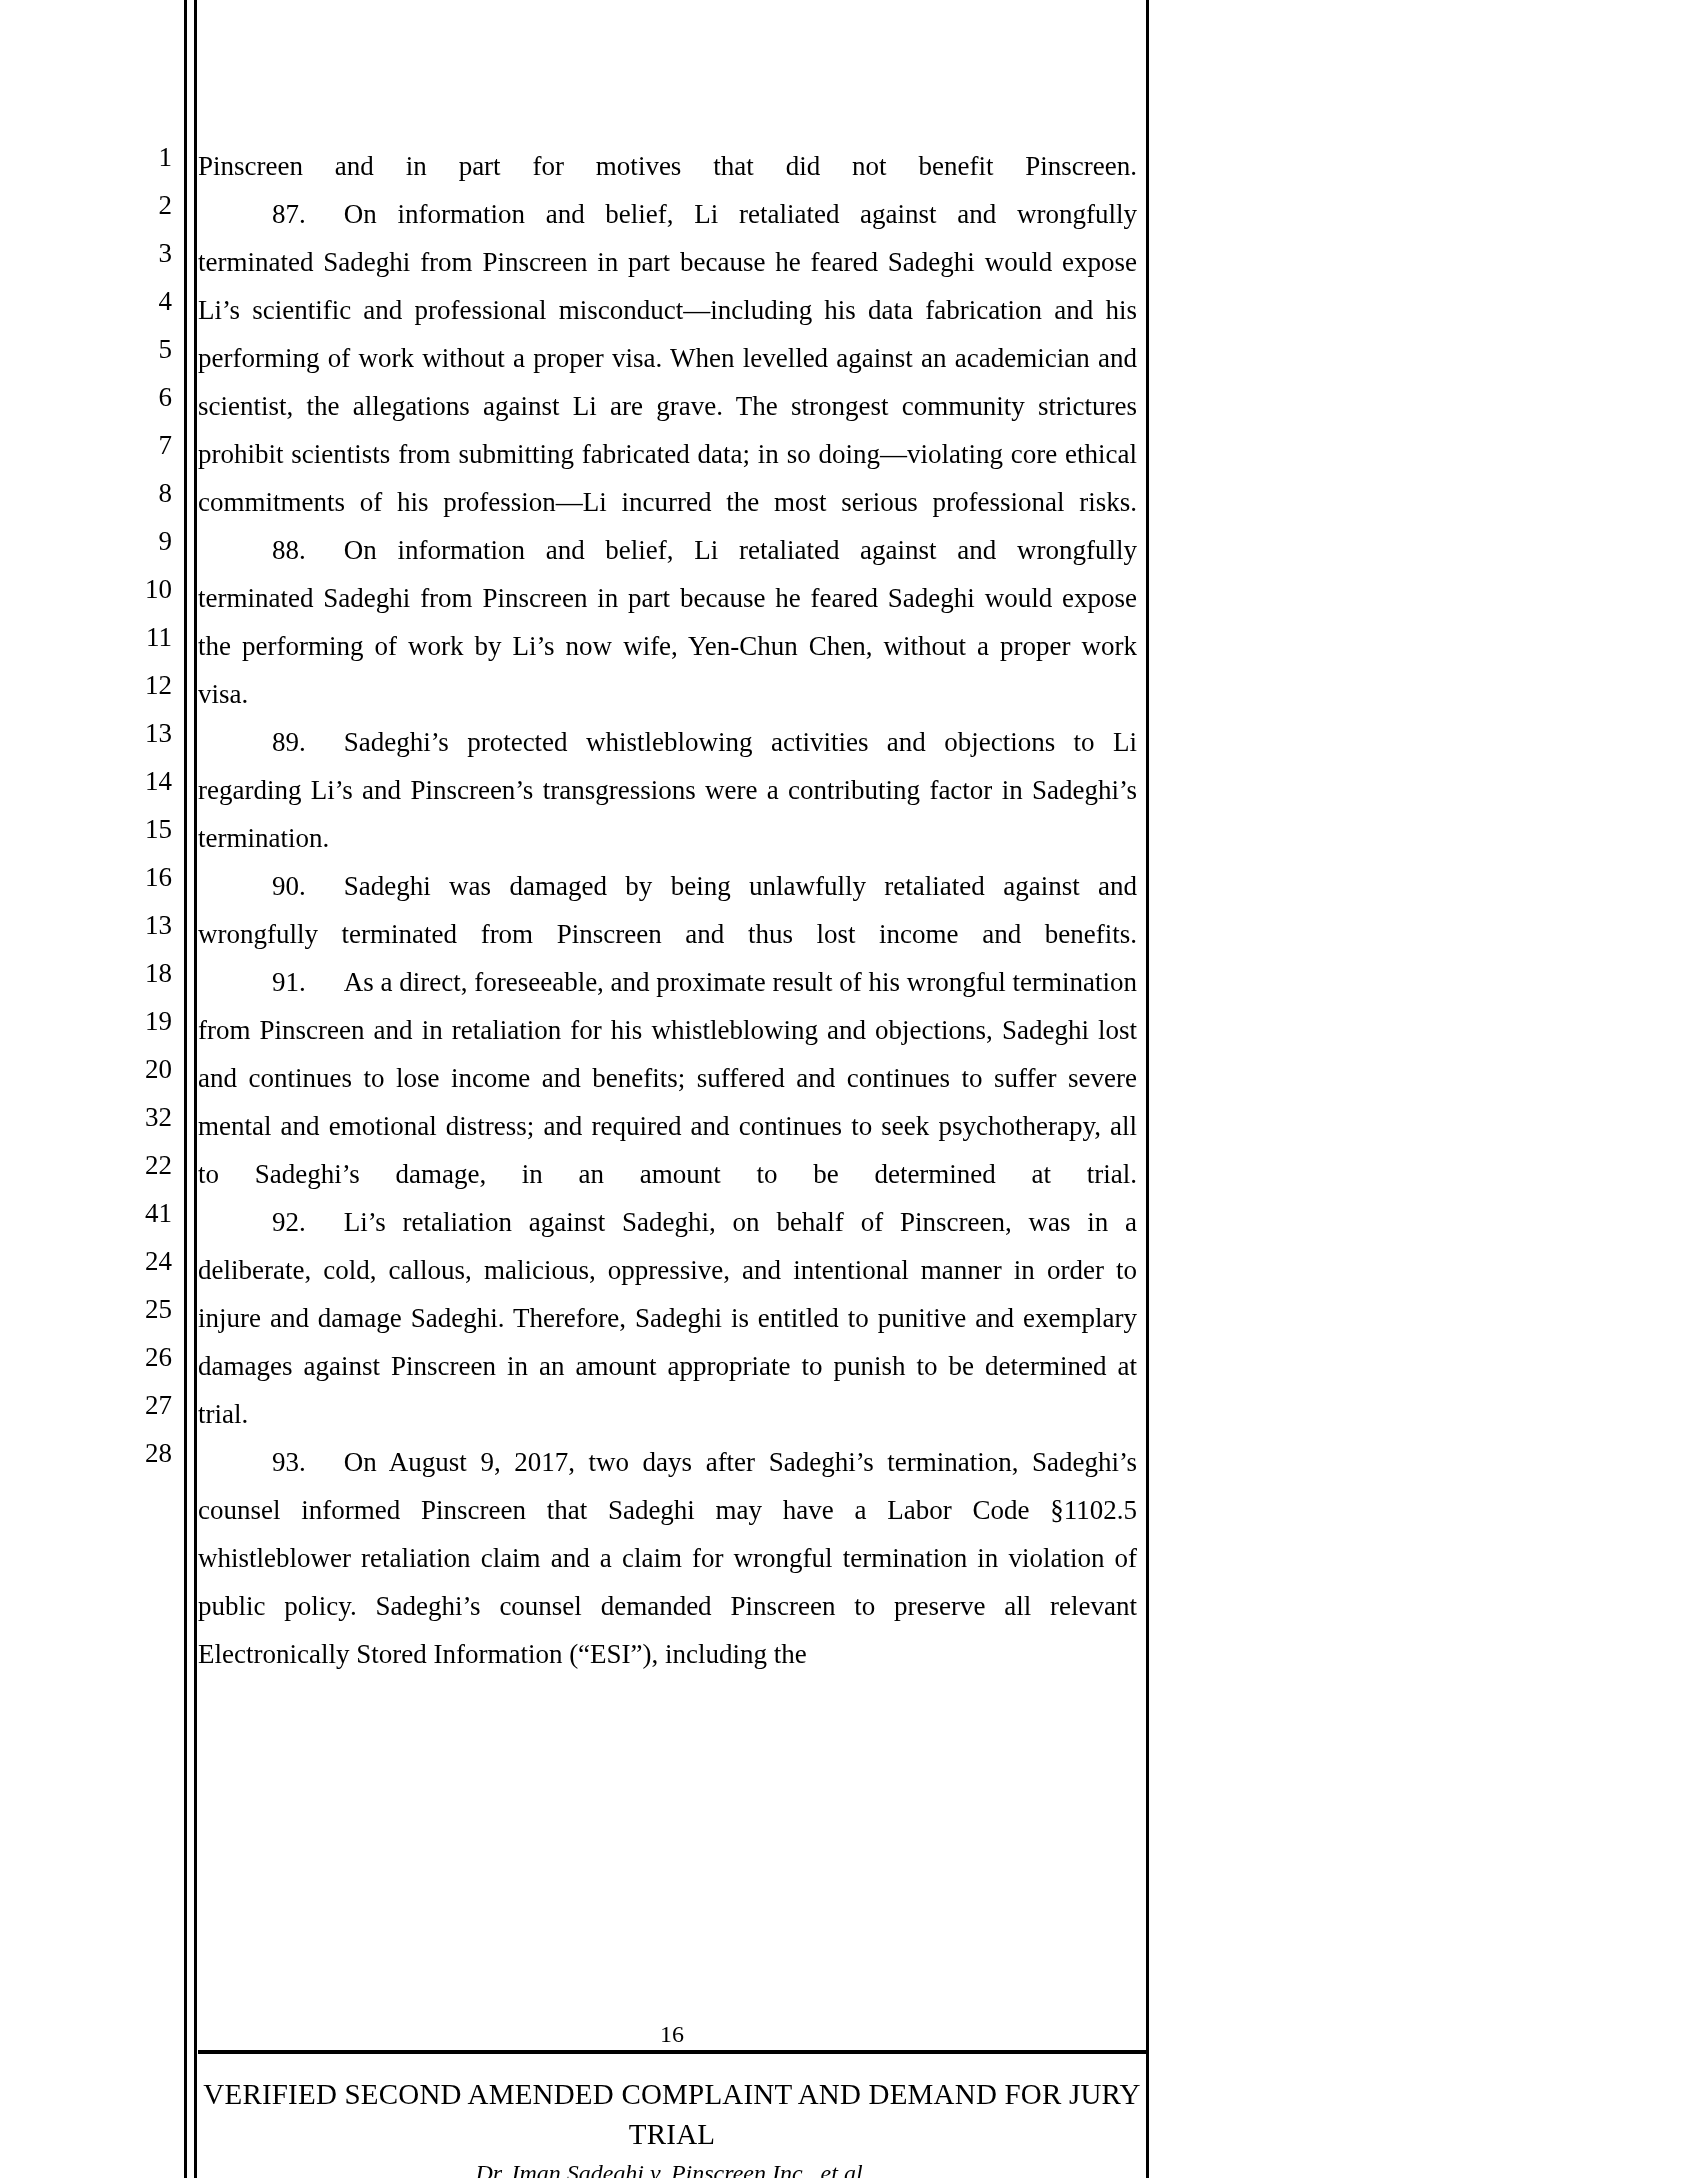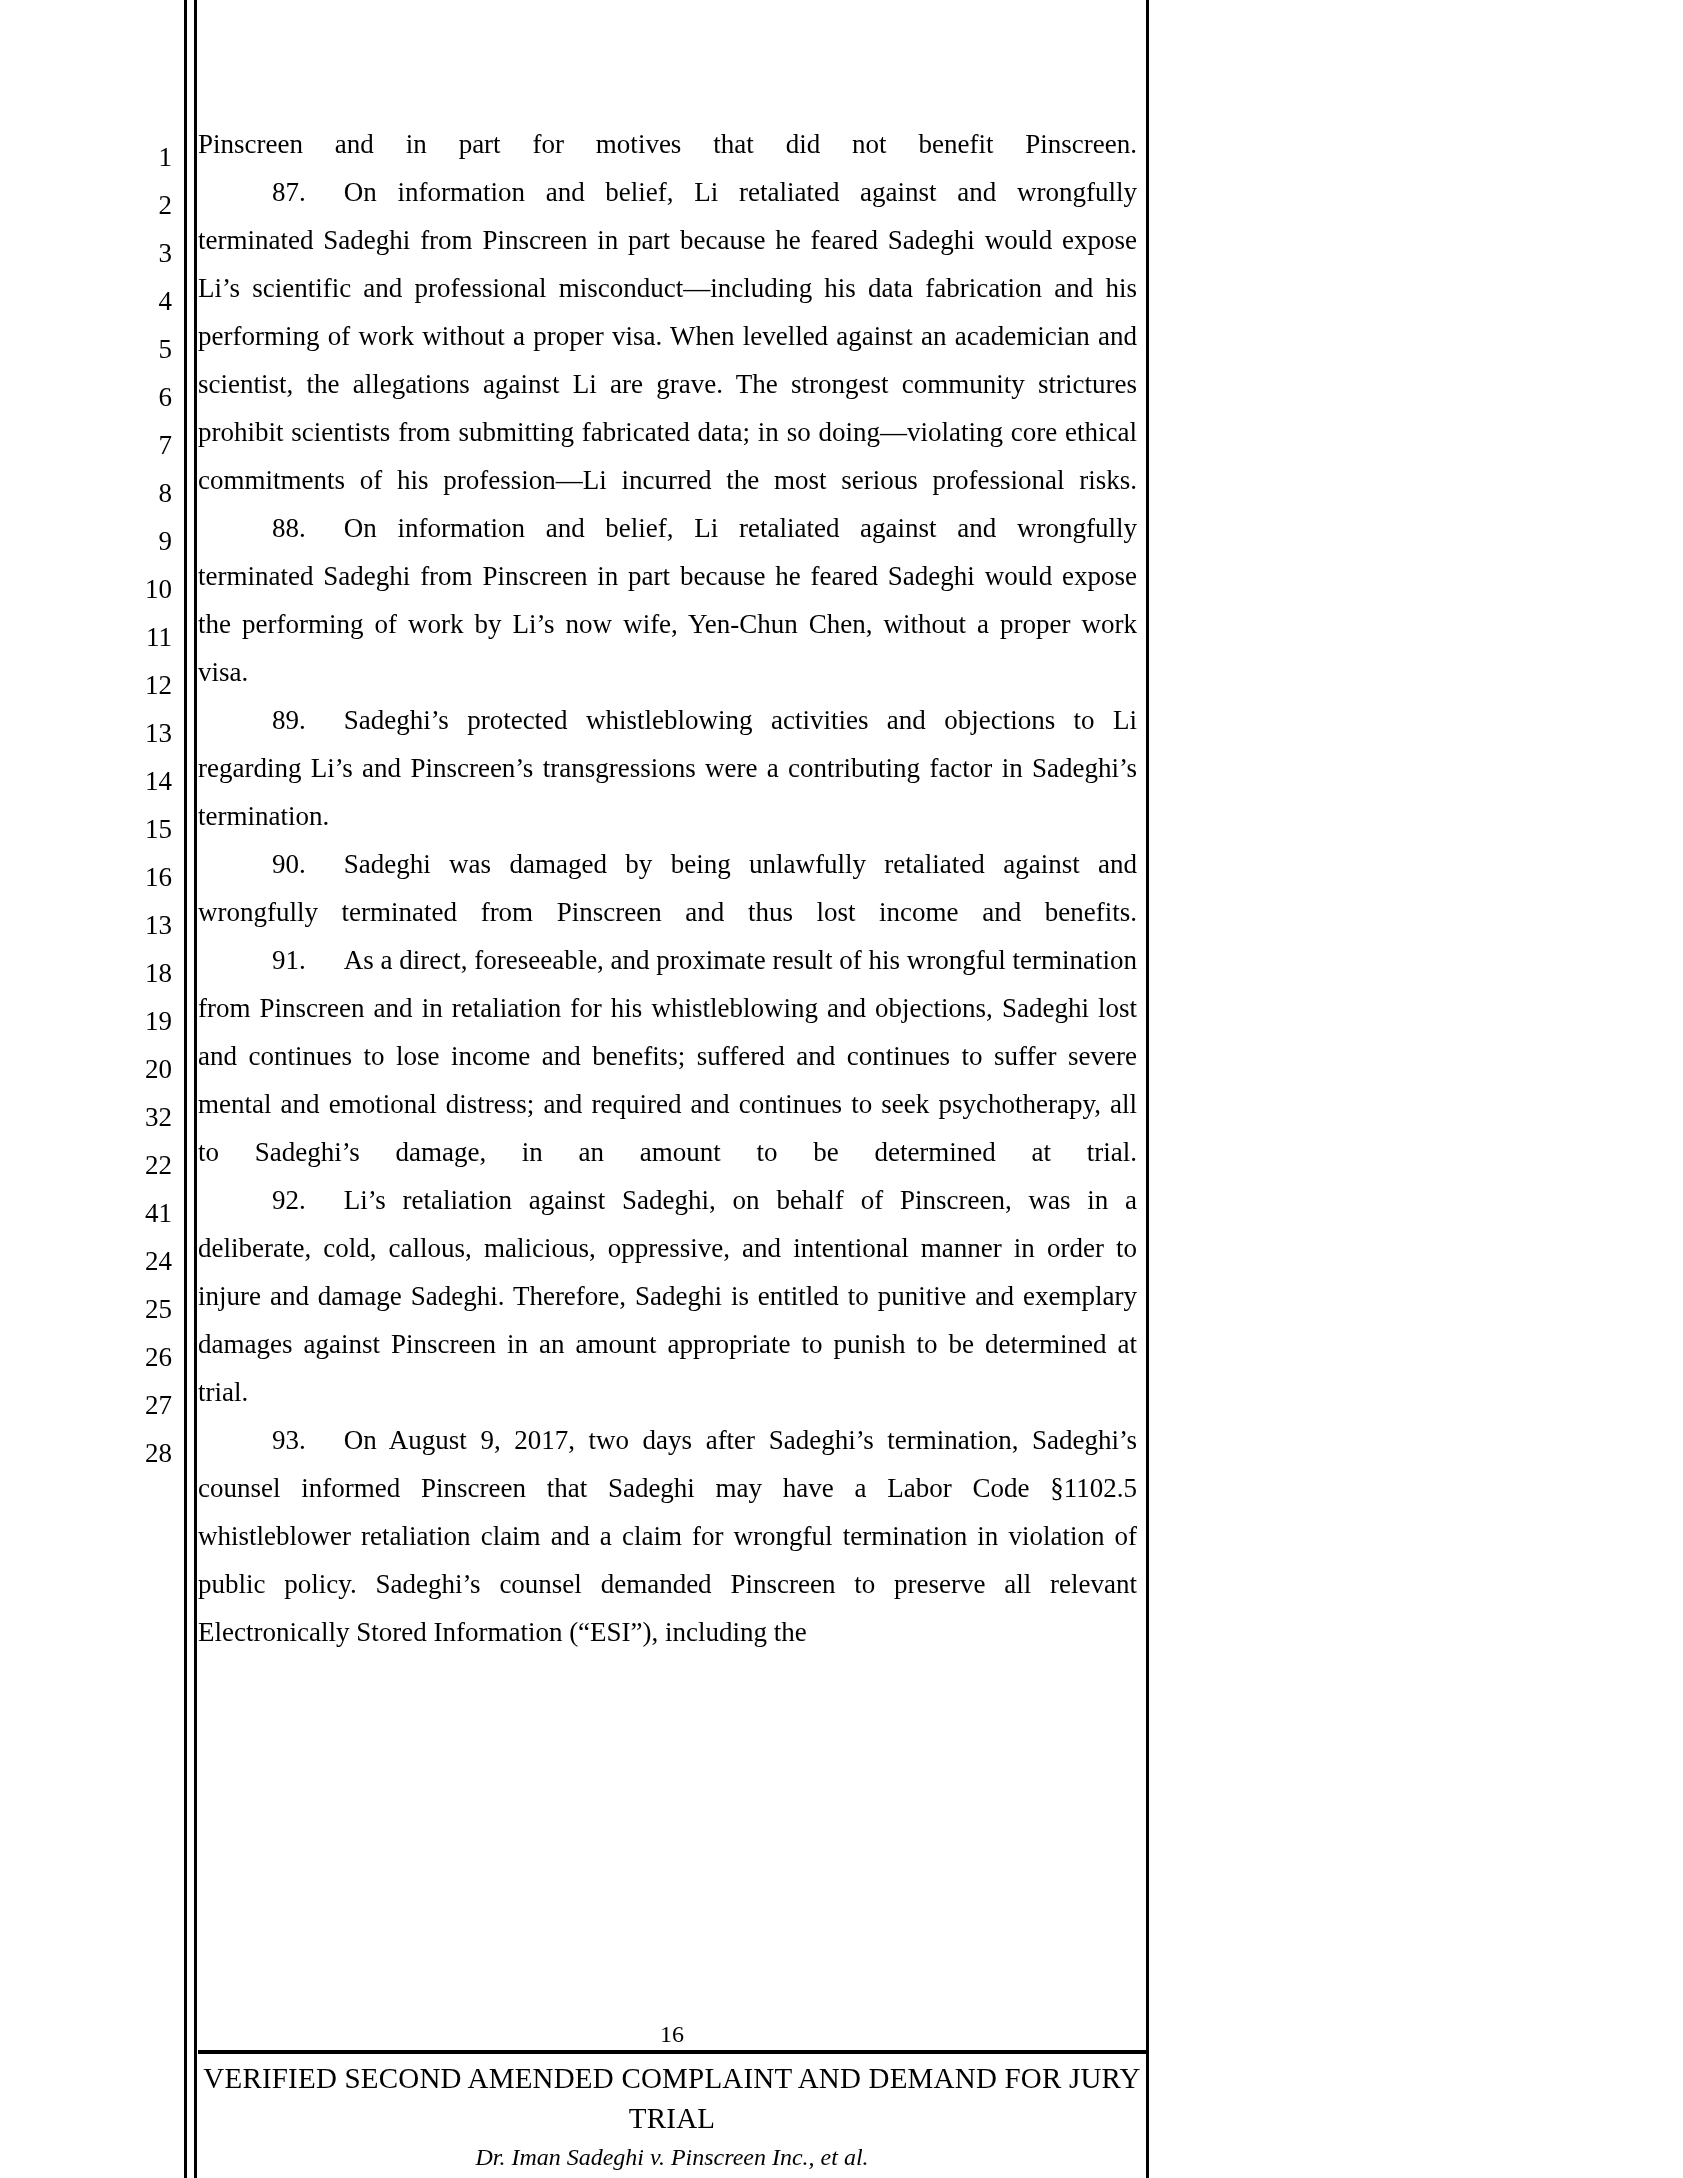--- a/index.html
+++ b/index.html
@@ -48,21 +48,21 @@
     height: 48px;
     line-height: 48px;
     font-size: 27px;
     font-family: "Liberation Serif", "DejaVu Serif", serif;
   }
 
   
   .body-col {
     position: absolute;
     left: 198px;
-    top: 120px;
+    top: 142px;
     width: 939px;
     font-size: 27px;
     line-height: 48px;
     text-align: justify;
     text-justify: inter-word;
     hyphens: none;
   }
   .para {
     margin: 0;
     text-align: justify;
@@ -94,21 +94,21 @@
     height: 4px;
     background: #000000;
     margin-top: 2px;
     width: 948px;
   }
   .footer-title {
     text-align: center;
     font-size: 29px;
     line-height: 40px;
     letter-spacing: 0.2px;
-    margin-top: 4px;
+    margin-top: 20px;
   }
   .footer-caption {
     text-align: center;
     font-size: 24px;
     line-height: 38px;
     font-style: italic;
   }
 </style>
 </head>
 <body>

